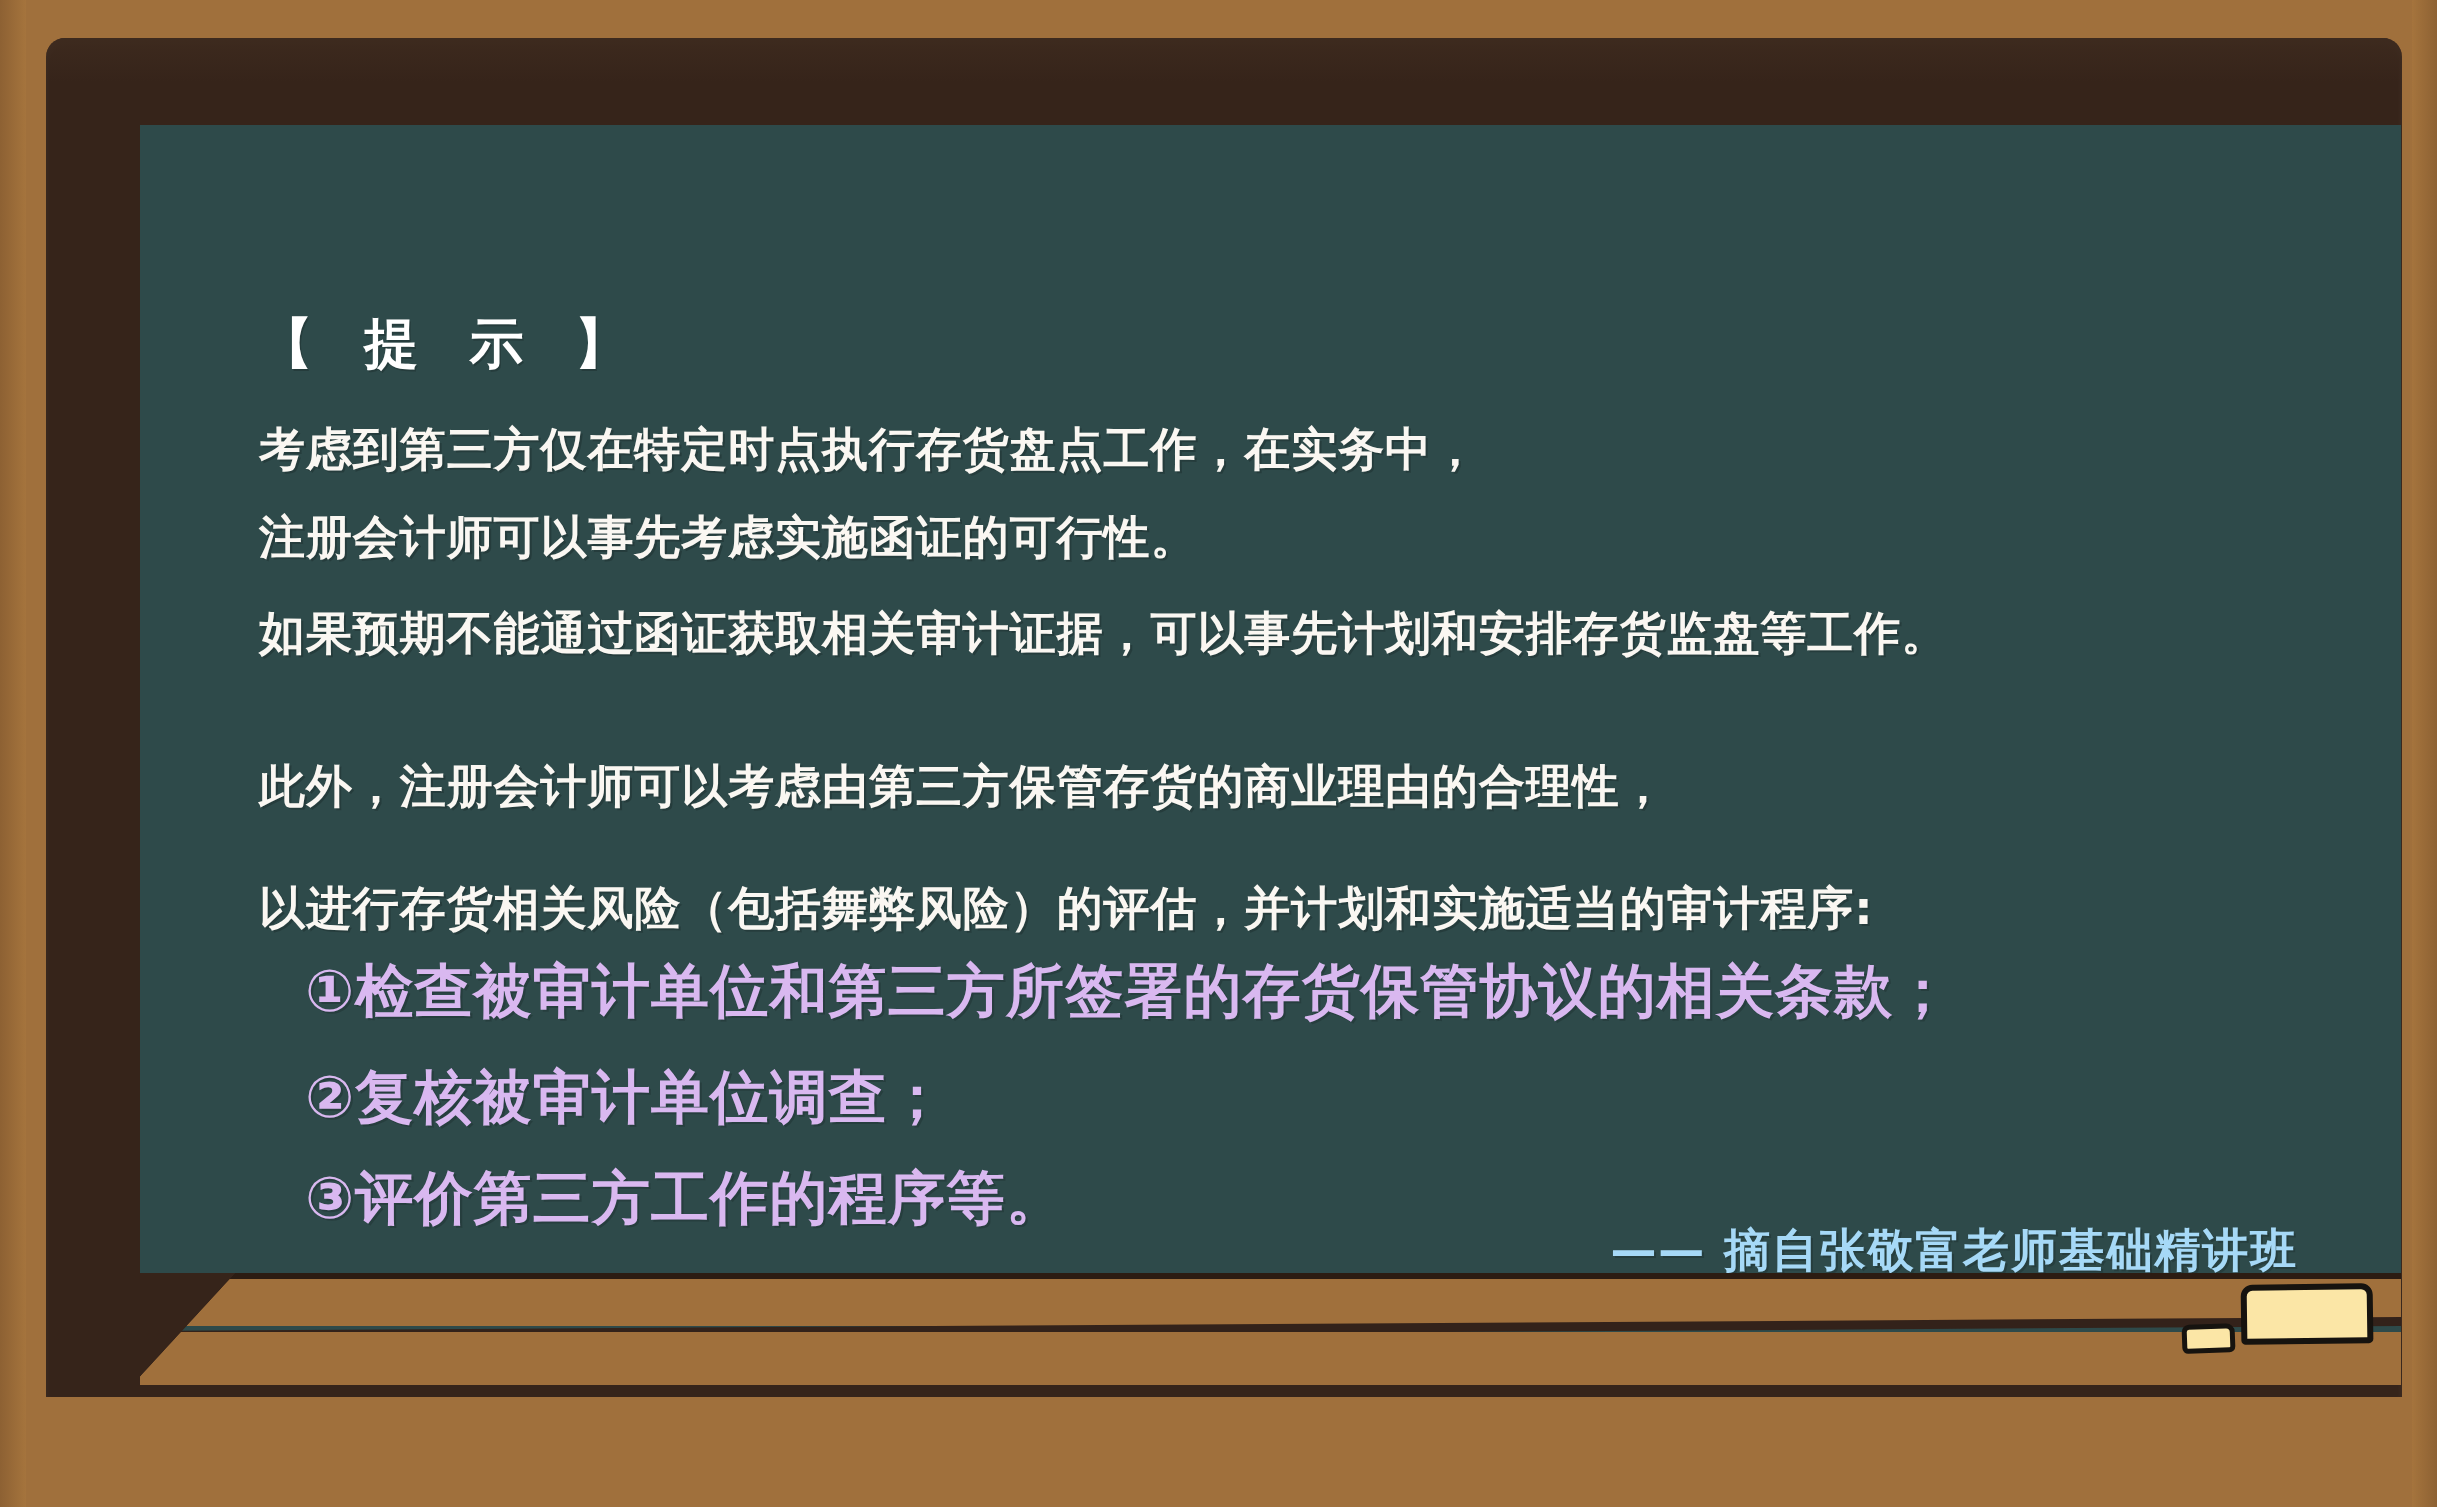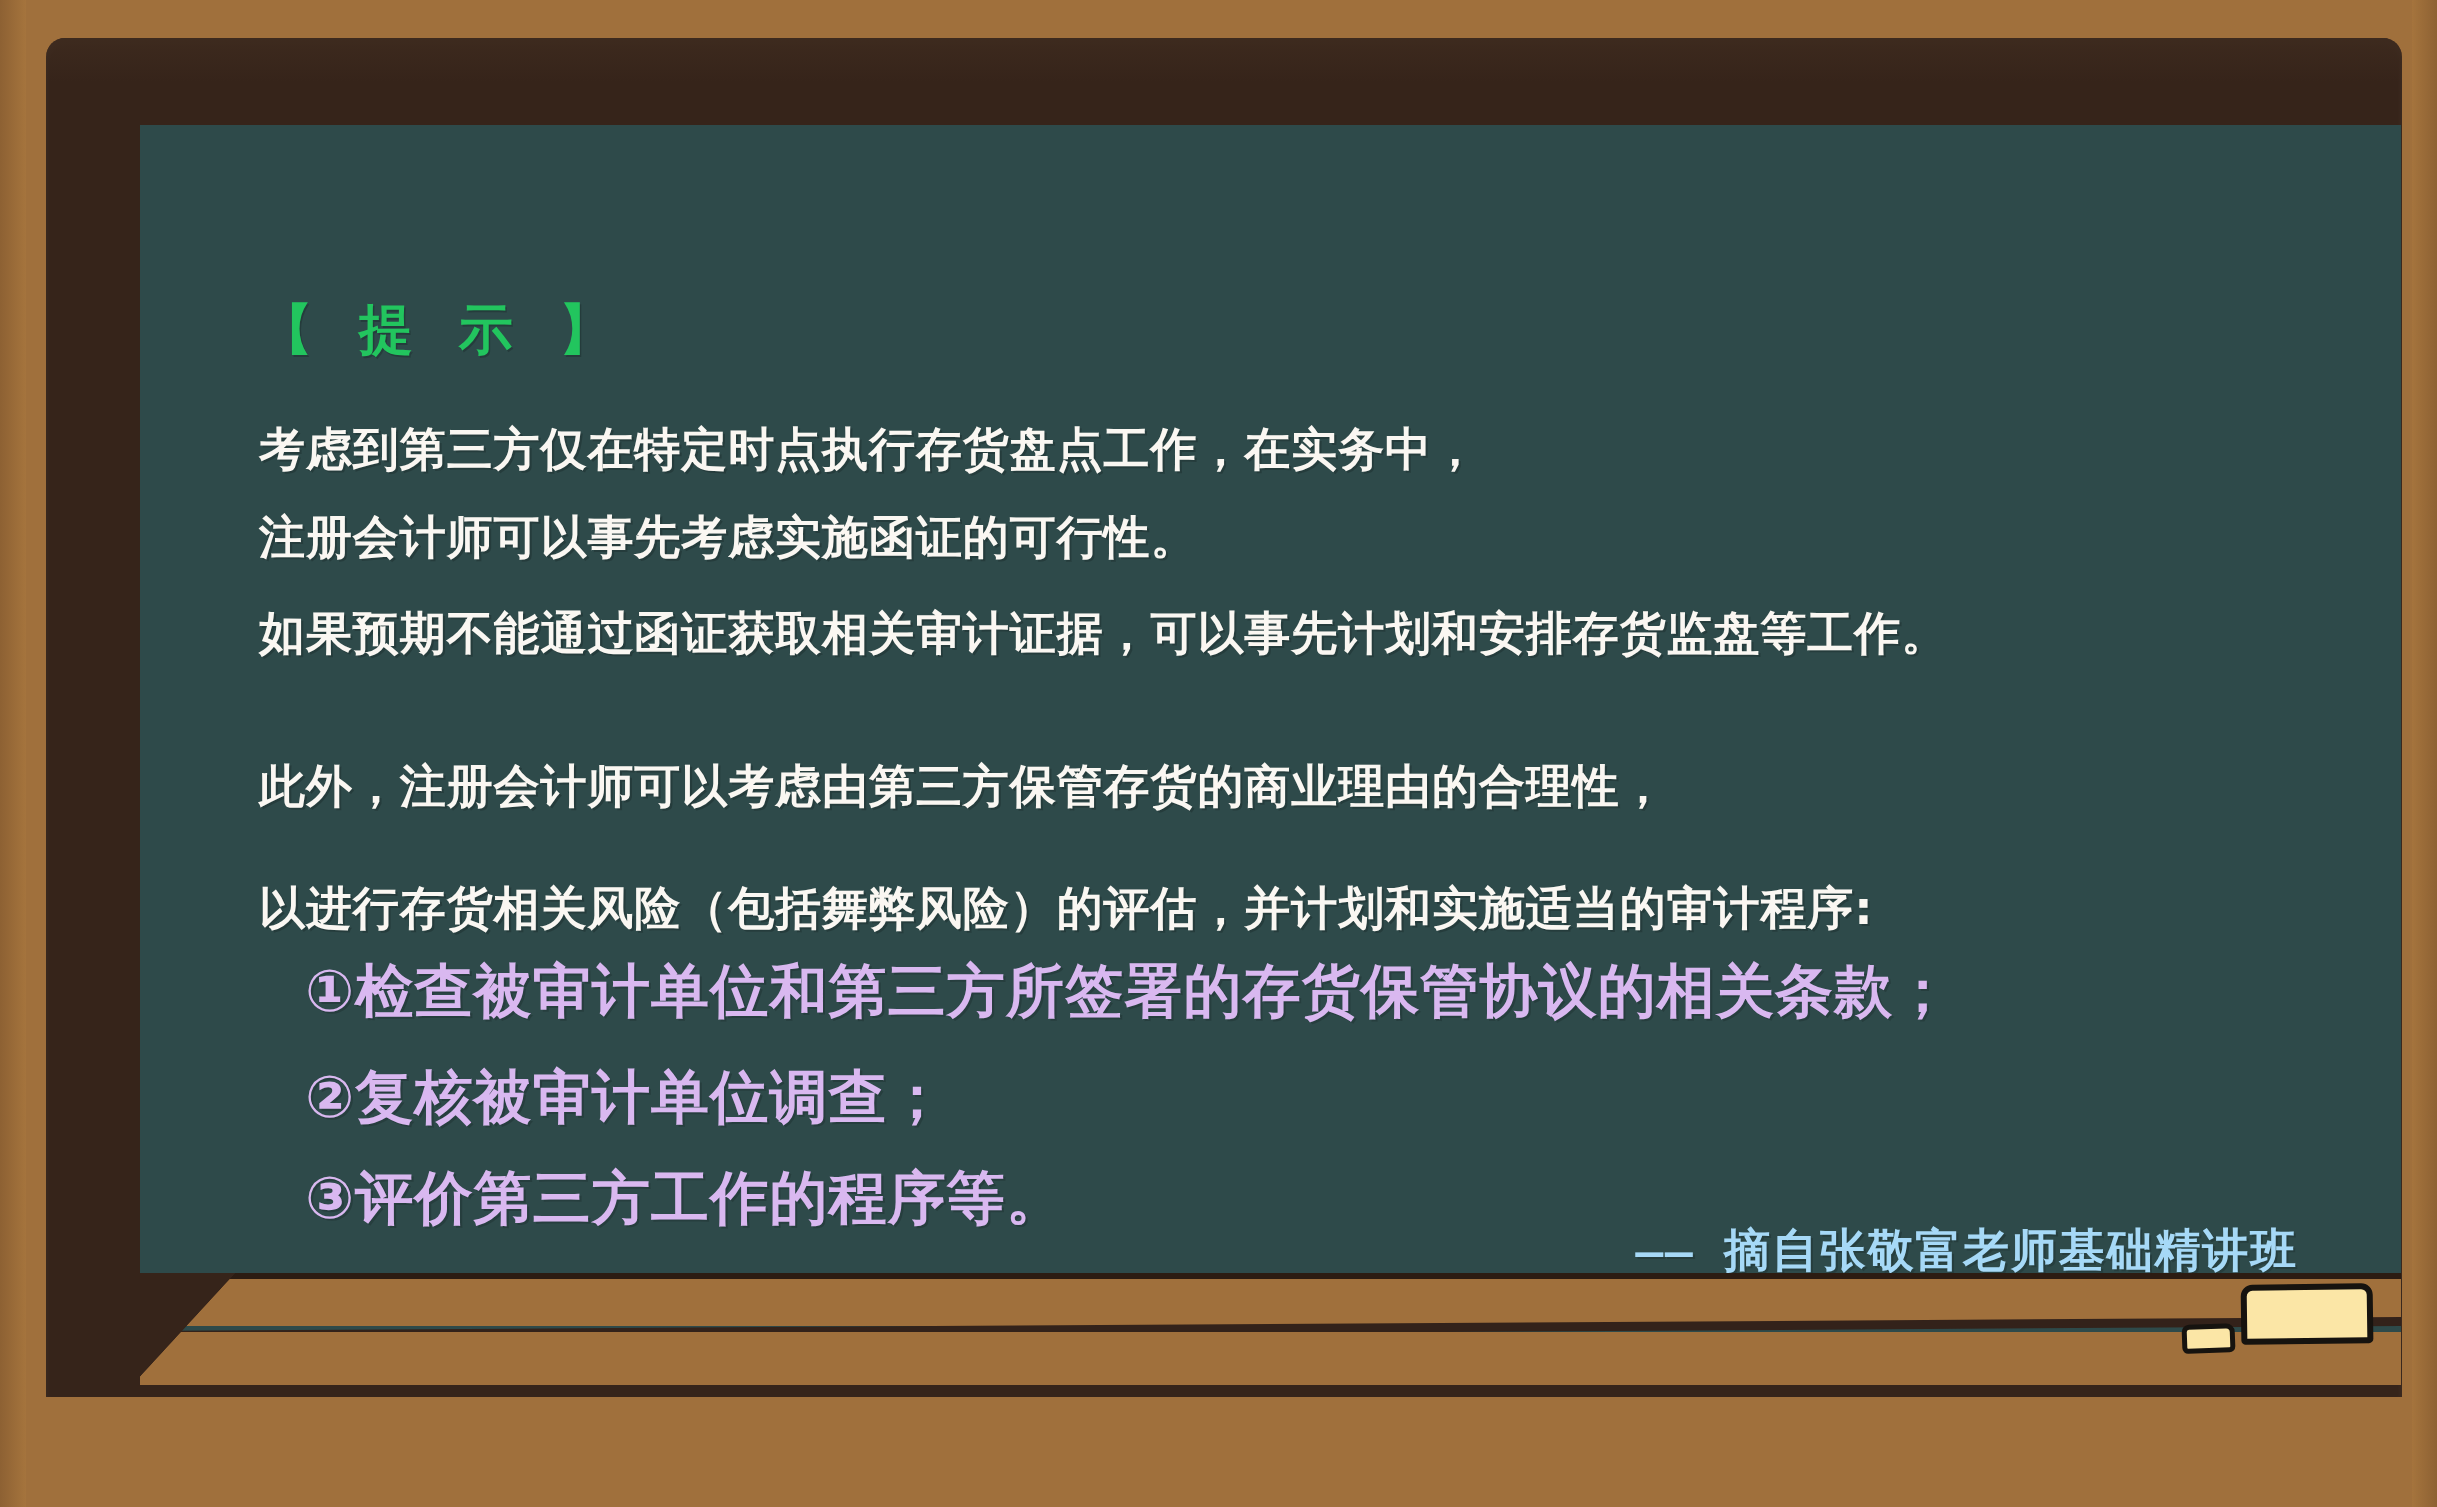--- a/index.html
+++ b/index.html
@@ -142,27 +142,26 @@
 
   .line {
     white-space:nowrap;
     font-weight:bold;
     letter-spacing:0.02em;
   }
 
   #heading {
     position:absolute;
     left:90px;
-    top:169px;
+    top:183px;
     font-size:54px;
-    color:#22c55e;
+    color:#ffffff;
     letter-spacing:0.30em;
     font-weight:bold;
     text-shadow:1.5px 1.5px 0 rgba(0,0,0,.18);
-    font-family:Liberation Serif, serif;
   }
 
   .body-line {
     position:absolute;
     left:90px;
     color:#faf7f2;
     font-size:46px;
     text-shadow:2.2px 2.2px 0 rgba(0,0,0,.18);
   }
   #p1l1 { top:294px; }
@@ -187,21 +186,20 @@
   #attribution {
     position:absolute;
     right:103px;
     top:1095px;
     font-size:46px;
     font-weight:bold;
     color:#a6d9f7;
     white-space:nowrap;
     letter-spacing:0.04em;
     text-shadow:2.2px 2.2px 0 rgba(0,0,0,.16);
-    font-family:Liberation Mono, monospace;
   }
 </style>
 </head>
 <body>
 
 <div id="frame-outer">
 
   <div id="board-bezel">
 
     <div id="chalkboard">

